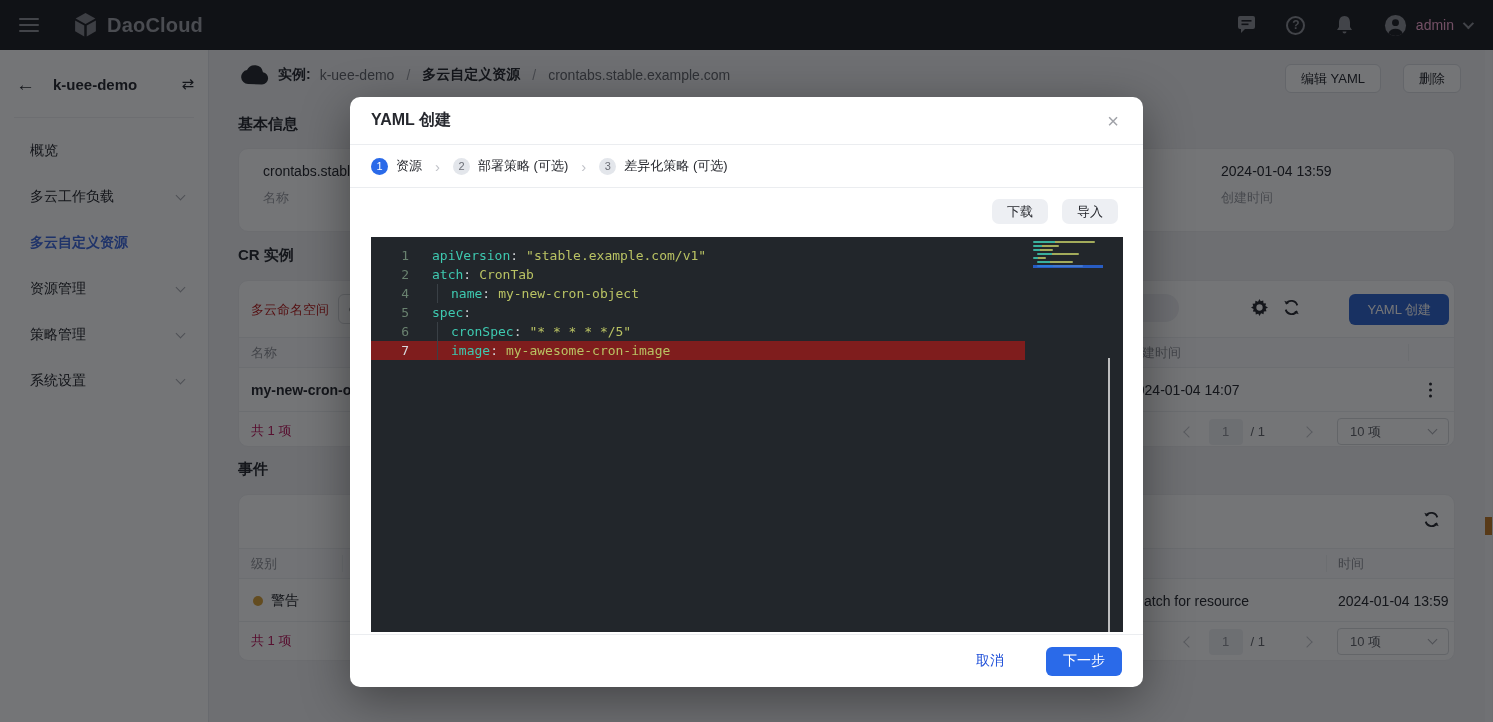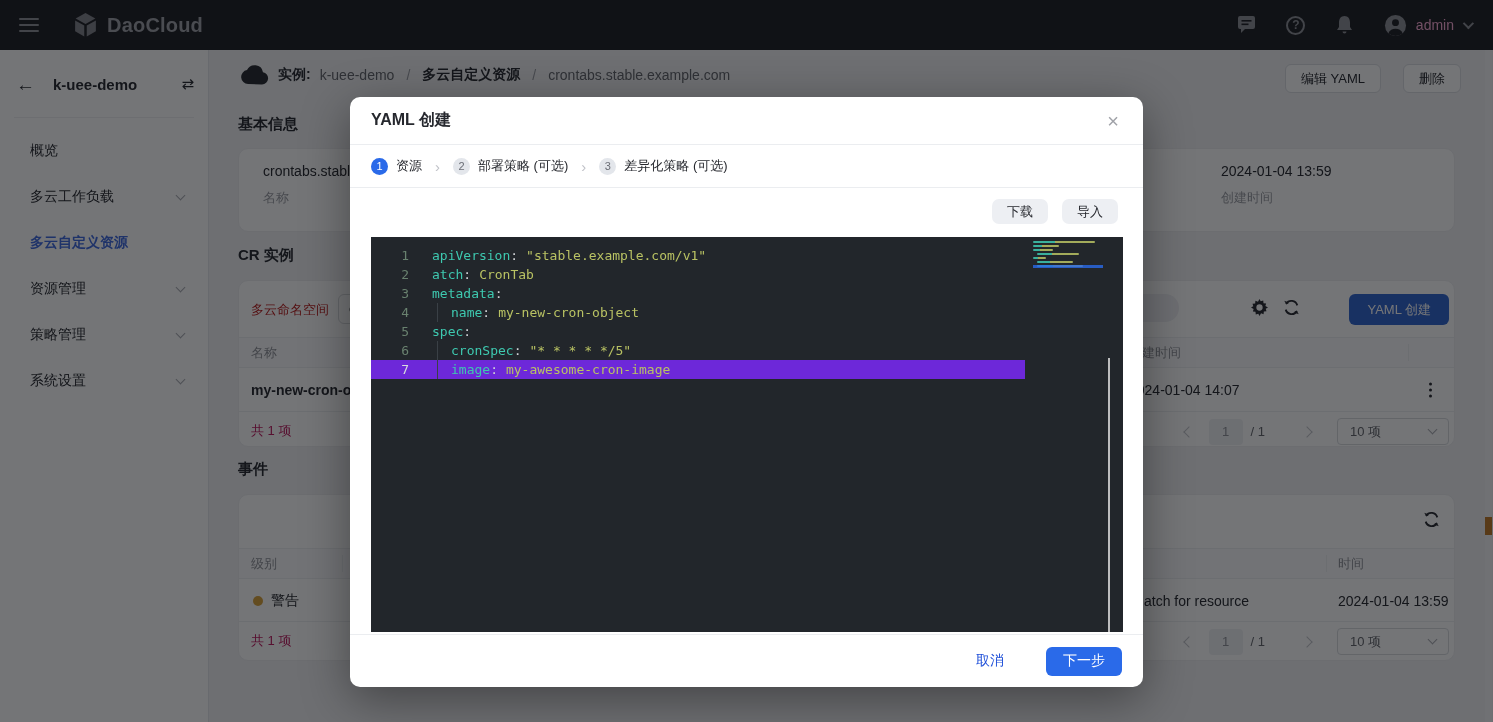--- a/index.html
+++ b/index.html
@@ -86,21 +86,21 @@
   .step.current .step-num { background:#2a6ae9; color:#fff; }
   .step-lbl { font-size:13px; color:#26282e; }
   .step-sep { color:#c0c2c8; font-size:15px; margin:0 13px; }
   .m-toolbar { display:flex; justify-content:flex-end; gap:14px; margin:11px 25px 0 0; }
   .btn-soft { background:#edeff3; border:none; border-radius:7px; height:25px; padding:0 15px; font-size:13px; color:#26282e; cursor:pointer; font-family:inherit; }
 
   
   .editor { position:absolute; left:21px; top:140px; width:752px; height:395px; background:#22262b; font-family:"DejaVu Sans Mono",monospace; font-size:13px; line-height:19px; overflow:hidden; }
   .lines { position:absolute; left:0; top:9px; width:654px; }
   .cl { position:relative; height:19px; white-space:pre; }
-  .cl.current { background:#6d28d9; }
+  .cl.current { background:#7f1d1d; }
   .ln { display:inline-block; width:38px; text-align:right; color:#69816f; }
   .codepart { display:inline-block; margin-left:23px; }
   .cl.current .ln { color:#d8dbde; }
   .ig { display:inline-block; width:14px; height:19px; margin-left:5px; border-left:1px solid #3a4046; vertical-align:top; }
   .k { color:#3ec9b0; }
   .p { color:#cfd2d6; }
   .v { color:#b9c263; margin-left:8px; }
   .minimap { position:absolute; left:662px; top:4px; width:70px; }
   .mm-row { height:2px; margin-bottom:2px; border-radius:1px; background:linear-gradient(90deg,#3ec9b0 0 35%,#b9c263 35% 100%); opacity:.85; }
   .mm-cursor { position:absolute; left:0; width:70px; height:3px; background:#2a6ae9; opacity:.8; }
@@ -332,21 +332,20 @@
     </div>
     <div class="m-toolbar">
       <button class="btn-soft">下载</button>
       <button class="btn-soft">导入</button>
     </div>
 
     <div class="editor">
       <div class="lines">
         <div class="cl"><span class="ln">1</span><span class="codepart"><span class="k">apiVersion</span><span class="p">:</span><span class="v">"stable.example.com/v1"</span></span></div>
         <div class="cl"><span class="ln">2</span><span class="codepart"><span class="k">atch</span><span class="p">:</span><span class="v">CronTab</span></span></div>
-        <div class="cl"><span class="ln">3</span><span class="codepart"><span class="k">metadata</span><span class="p">:</span></span></div>
         <div class="cl"><span class="ln">4</span><span class="codepart"><span class="ig"></span><span class="k">name</span><span class="p">:</span><span class="v">my-new-cron-object</span></span></div>
         <div class="cl"><span class="ln">5</span><span class="codepart"><span class="k">spec</span><span class="p">:</span></span></div>
         <div class="cl"><span class="ln">6</span><span class="codepart"><span class="ig"></span><span class="k">cronSpec</span><span class="p">:</span><span class="v">"* * * * */5"</span></span></div>
         <div class="cl current"><span class="ln">7</span><span class="codepart"><span class="ig"></span><span class="k">image</span><span class="p">:</span><span class="v">my-awesome-cron-image</span></span></div>
       </div>
       <div class="minimap">
         <div class="mm-row" style="width:62px;"></div>
         <div class="mm-row" style="width:26px;"></div>
         <div class="mm-row" style="width:20px;"></div>
         <div class="mm-row" style="width:42px; margin-left:4px;"></div>

